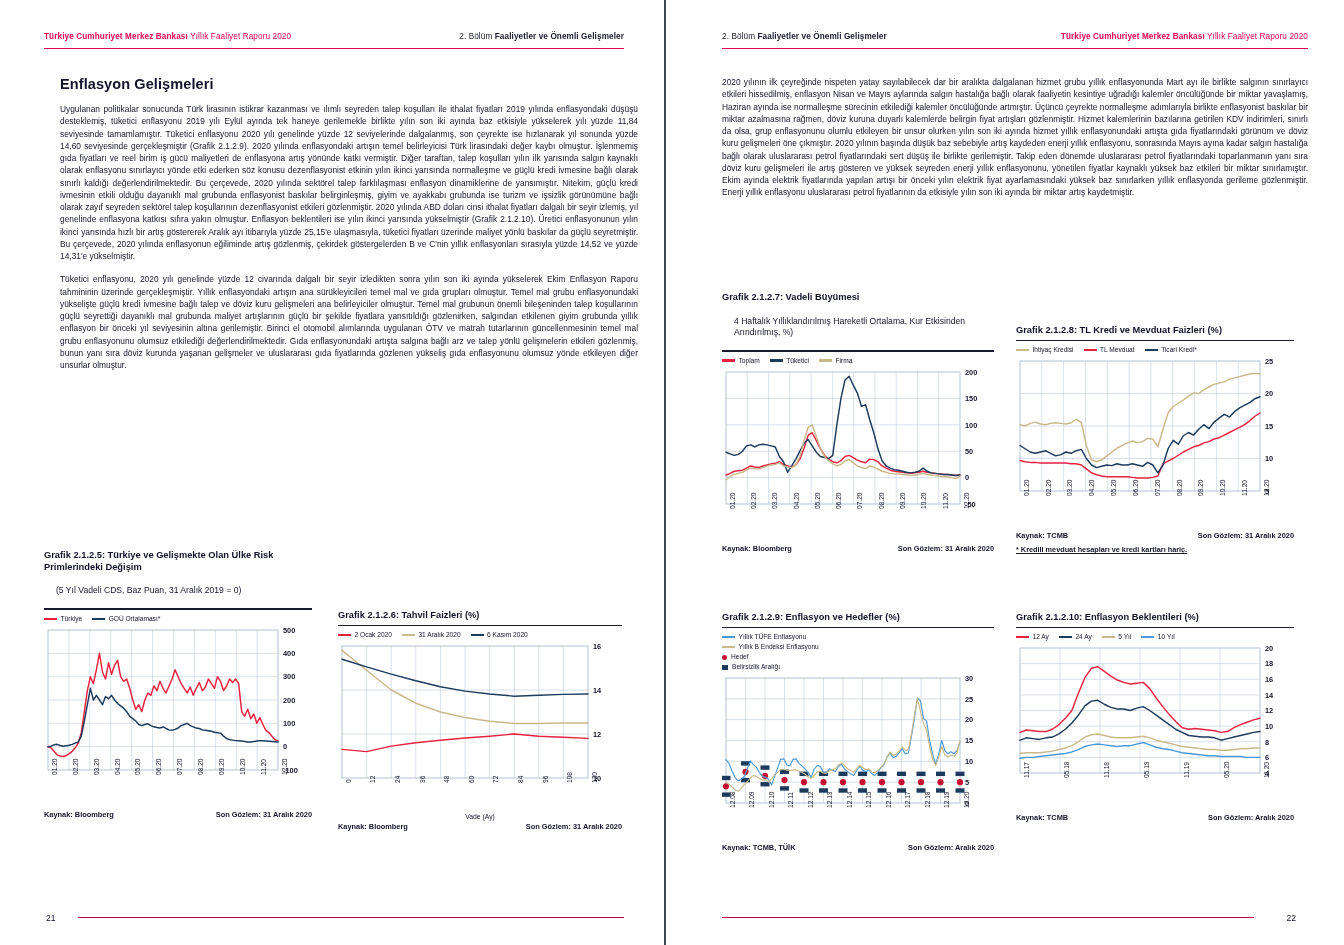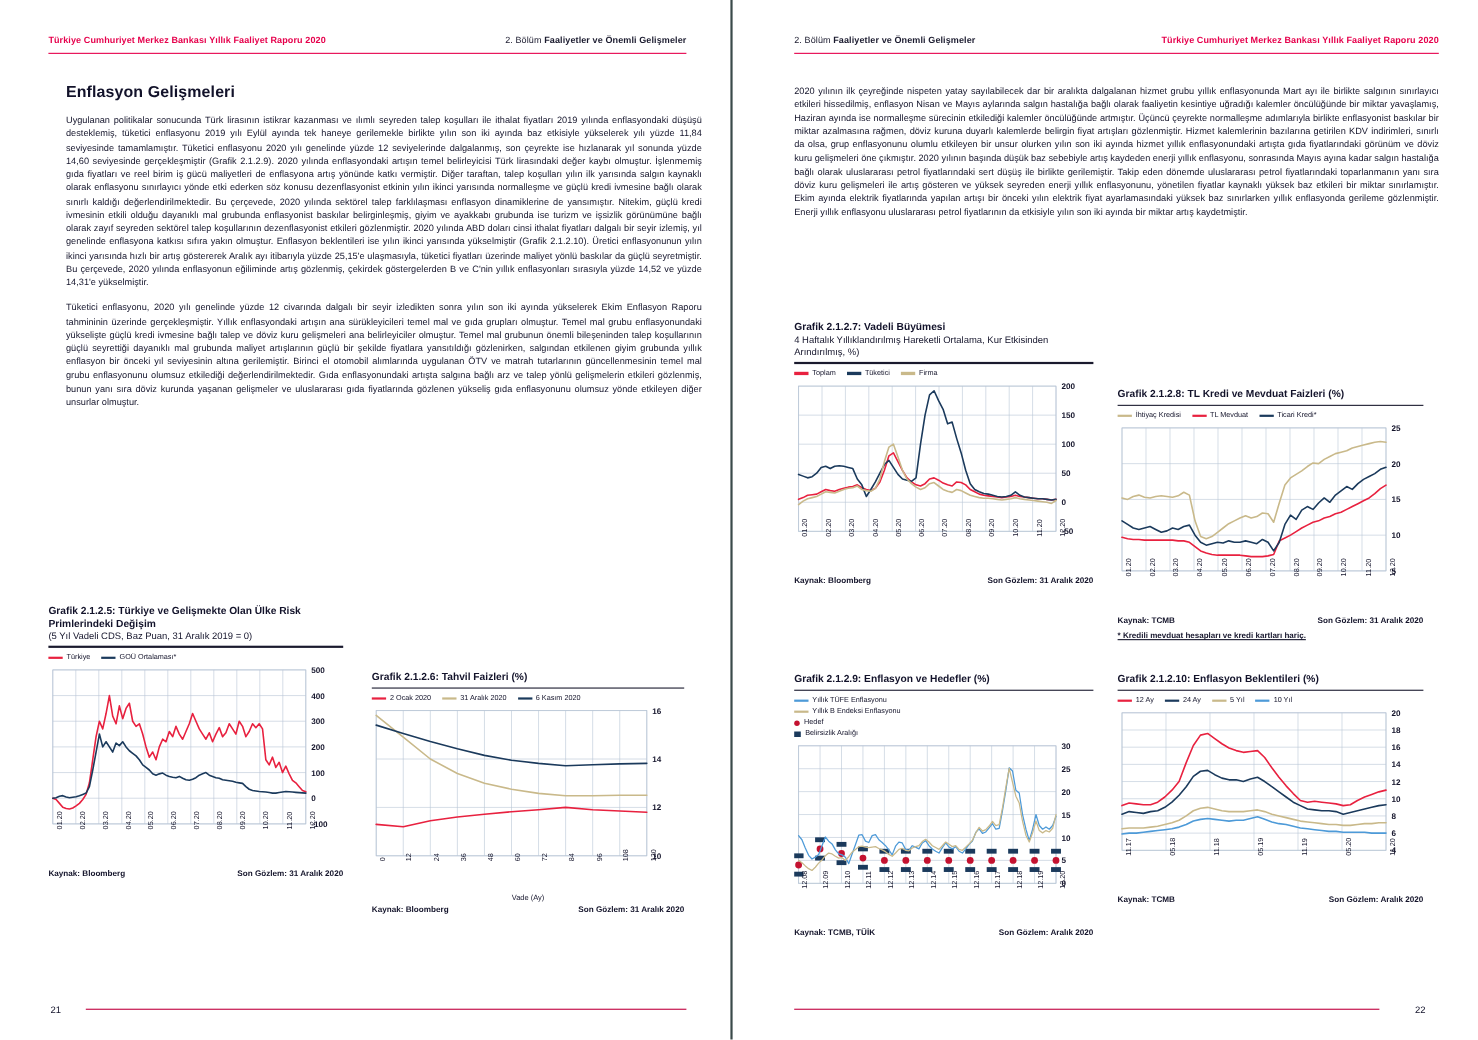--- a/index.html
+++ b/index.html
@@ -19,21 +19,21 @@
   }
   .page { width:672px; height:945px; position:relative; padding:0; }
   .page-inner { position:absolute; }
 
   
   .hdr {
     position:absolute; top:32px; font-size:8.2px; letter-spacing:0.1px;
     white-space:nowrap; color:#1a1a2e;
   }
   .hdr .brand { color:#e6004c; font-weight:bold; }
-  .hdr .brand-l { color:#e6004c; font-weight:bold;margin-top:36px; }
+  .hdr .brand-l { color:#e6004c; font-weight:normal;margin-top:36px; }
   .hdr .sect-b { font-weight:bold; }
   .hdr-rule {
     position:absolute; top:48px; height:1.1px; background:#e6004c;
   }
 
   
   h2.sec-title {
     font-size:14.5px; font-weight:bold; margin:0 0 11px 0; color:#12122a;
     letter-spacing:0.1px;
   }
@@ -44,21 +44,21 @@
   }
 
   
   .chart-box { position:absolute; }
   .chart-title {
     font-size:9.3px; font-weight:bold; color:#12122a; line-height:11.6px;
     margin:0;
   }
   .chart-sub {
     font-size:8.6px; font-weight:normal; color:#14142b; line-height:11.2px;
-    margin:0;
+    margin:12px;
   }
   .title-rule { height:1.6px; background:#1a1a2e; margin:3px 0 4px 0; }
   .legend {
     display:flex; flex-wrap:wrap; font-size:6.6px; color:#14142b;
     margin:0 0 2px 0; line-height:10px;
   }
   .legend .li { display:flex; align-items:center; margin-right:10px; white-space:nowrap; }
   .legend .swatch { width:13px; height:2.6px; margin-right:3.5px; border-radius:0; }
   .legend .dot { width:5px; height:5px; border-radius:50%; margin-right:4px; }
   .legend .sq { width:6px; height:5px; margin-right:4px; }
@@ -314,21 +314,21 @@
           <span class="xlab" style="left: 198.255px; top: 1px;">10.20</span>
           <span class="xlab" style="left: 219.527px; top: 1px;">11.20</span>
           <span class="xlab" style="left: 240.8px; top: 1px;">12.20</span>
         </div>
       <div class="srcline">
         <span>Kaynak: Bloomberg</span>
         <span>Son Gözlem: 31 Aralık 2020</span>
       </div>
     </div>
 
-    <div class="chart-box" id="chart-g8" style="left:344px; top:325px; width:278px;margin-top:28px;">
+    <div class="chart-box" id="chart-g8" style="left:344px; top:325px; width:278px;">
       <div class="chart-title">Grafik 2.1.2.8: TL Kredi ve Mevduat Faizleri (%)</div>
       <div class="title-rule"></div>
       <div class="legend">
           <div class="li">
             <span class="swatch" style="background: rgb(201, 185, 138);"></span>
             <span>İhtiyaç Kredisi</span>
           </div>
           <div class="li">
             <span class="swatch" style="background: rgb(232, 33, 63);"></span>
             <span>TL Mevduat</span>

